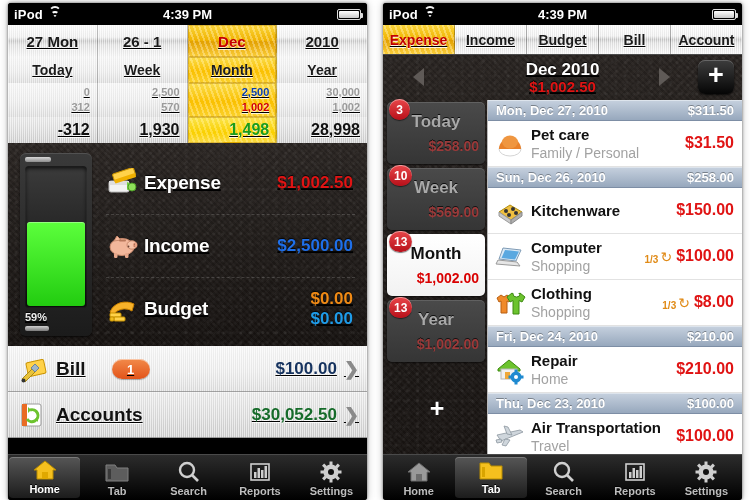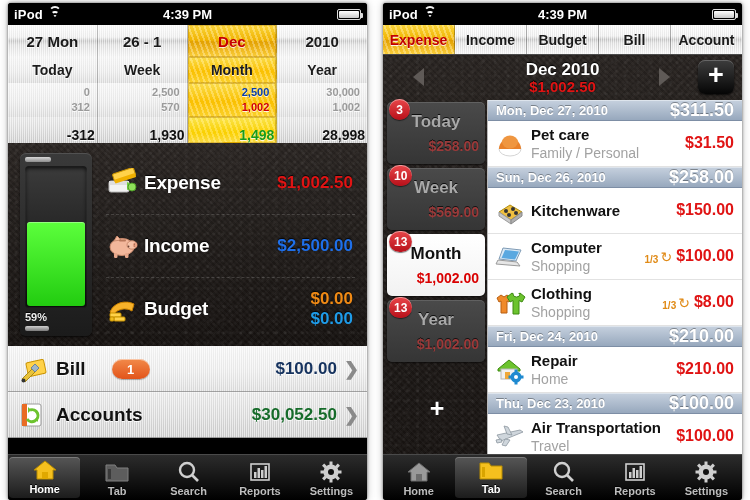--- a/index.html
+++ b/index.html
@@ -1,18 +1,18 @@
 <!DOCTYPE html>
 <html><head>
 <meta charset="utf-8">
 <style>
   * { box-sizing: border-box; margin:0; padding:0; }
   html,body{ width:750px; height:500px; background:#ffffff; overflow:hidden;
     font-family:"Liberation Sans", sans-serif; }
-  .stage{ position:relative; width:722px; height:500px; background:#fff; display:flex; }
+  .stage{ position:relative; width:722px; height:500px; background:#fff; display:flex;text-decoration:underline; }
 
   .phone{ position:relative; width:375px; height:500px; background:#fff;
           padding:3px 8px 0 8px; }
   .screen{ position:relative; width:359px; height:497px; background:#000;
            border-radius:3px; overflow:hidden;
            box-shadow:0 0 3px rgba(0,0,0,.55), 0 0 8px rgba(0,0,0,.25); }
 
   
   .statusbar{ position:relative; height:22px; background:#000; color:#fff;
               display:flex; align-items:center; padding:0 6px; }
@@ -70,22 +70,22 @@
       font-size:14px; font-weight:bold; color:#1c1c1c; text-shadow:0 1px 0 rgba(255,255,255,.8); }
 
   .row-nums{ height:34px; }
   .row-nums .scell{ padding:2px 7px 0 0; text-align:right; }
   .row-nums .n{ display:block; font-size:11px; line-height:15px; font-weight:bold;
                 color:#9a9a9a; text-shadow:0 1px 0 rgba(255,255,255,.8); }
   .row-nums .scell.sel .n1{ color:#0a3ea8; }
   .row-nums .scell.sel .n2{ color:#d00000; }
 
   .row-total{ height:26px; }
-  .row-total .scell{ display:flex; align-items:flex-end; justify-content:flex-end;
-     padding-right:2px; font-size:14px; font-weight:bold; color:#111;
+  .row-total .scell{ display:flex; align-items:center; justify-content:flex-end;
+     padding-right:7px; font-size:16px; font-weight:bold; color:#111;
      text-shadow:0 1px 0 rgba(255,255,255,.8); }
   .row-total .scell.sel span{ color:#1a9c1a; }
 
   .caret{ position:absolute; left:50%; transform:translateX(-50%); bottom:-8px;
      width:0; height:0; border-left:9px solid transparent; border-right:9px solid transparent;
      border-top:9px solid #e0aa00; z-index:6; }
 
   
   .leather{ position:relative; background:
       radial-gradient(circle at 18% 22%, rgba(255,255,255,.045) 0 1px, transparent 2px),
@@ -198,21 +198,21 @@
              box-shadow:inset 0 1px 0 rgba(255,255,255,.45), 0 1px 1px rgba(0,0,0,.5); }
   .sideadd{ flex:1; display:flex; align-items:flex-start; justify-content:center;
             padding-top:28px; color:#fff; font-size:25px; font-weight:bold;
             text-shadow:0 -1px 1px rgba(0,0,0,.9); }
 
   .listcol{ flex:1; background:#fff; overflow:hidden; border-left:1px solid #b9b9b9; }
   .dhead{ height:21px; display:flex; align-items:center; padding:0 8px;
           background:linear-gradient(#c4cfdd,#97a8bd);
           border-top:1px solid #dde4ec; border-bottom:1px solid #7d8ea5; }
   .dhead .dl{ font-size:13px; font-weight:bold; color:#fff; text-shadow:0 -1px 0 rgba(0,0,0,.35); }
-  .dhead .dr{ margin-left:auto; font-size:18px; font-weight:bold; color:#fff;
+  .dhead .dr{ margin-left:auto; font-size:13px; font-weight:bold; color:#fff;
               text-shadow:0 -1px 0 rgba(0,0,0,.35); }
   .erow{ height:46px; display:flex; align-items:center; padding:0 8px 0 6px;
          border-bottom:1px solid #e2e2e2; background:#fff; }
   .e-icon{ width:32px; height:30px; flex:0 0 32px; position:relative; }
   .e-txt{ margin-left:5px; }
   .e-t1{ font-size:15px; font-weight:bold; color:#111; line-height:17px; }
   .e-t2{ font-size:14px; color:#a2a2a2; line-height:17px; }
   .e-right{ margin-left:auto; display:flex; align-items:flex-end; padding-bottom:1px; }
   .e-rec{ font-size:10px; font-weight:bold; color:#e08a16; margin-right:2px; }
   .e-recic{ color:#e08a16; font-size:14px; margin-right:4px; }

